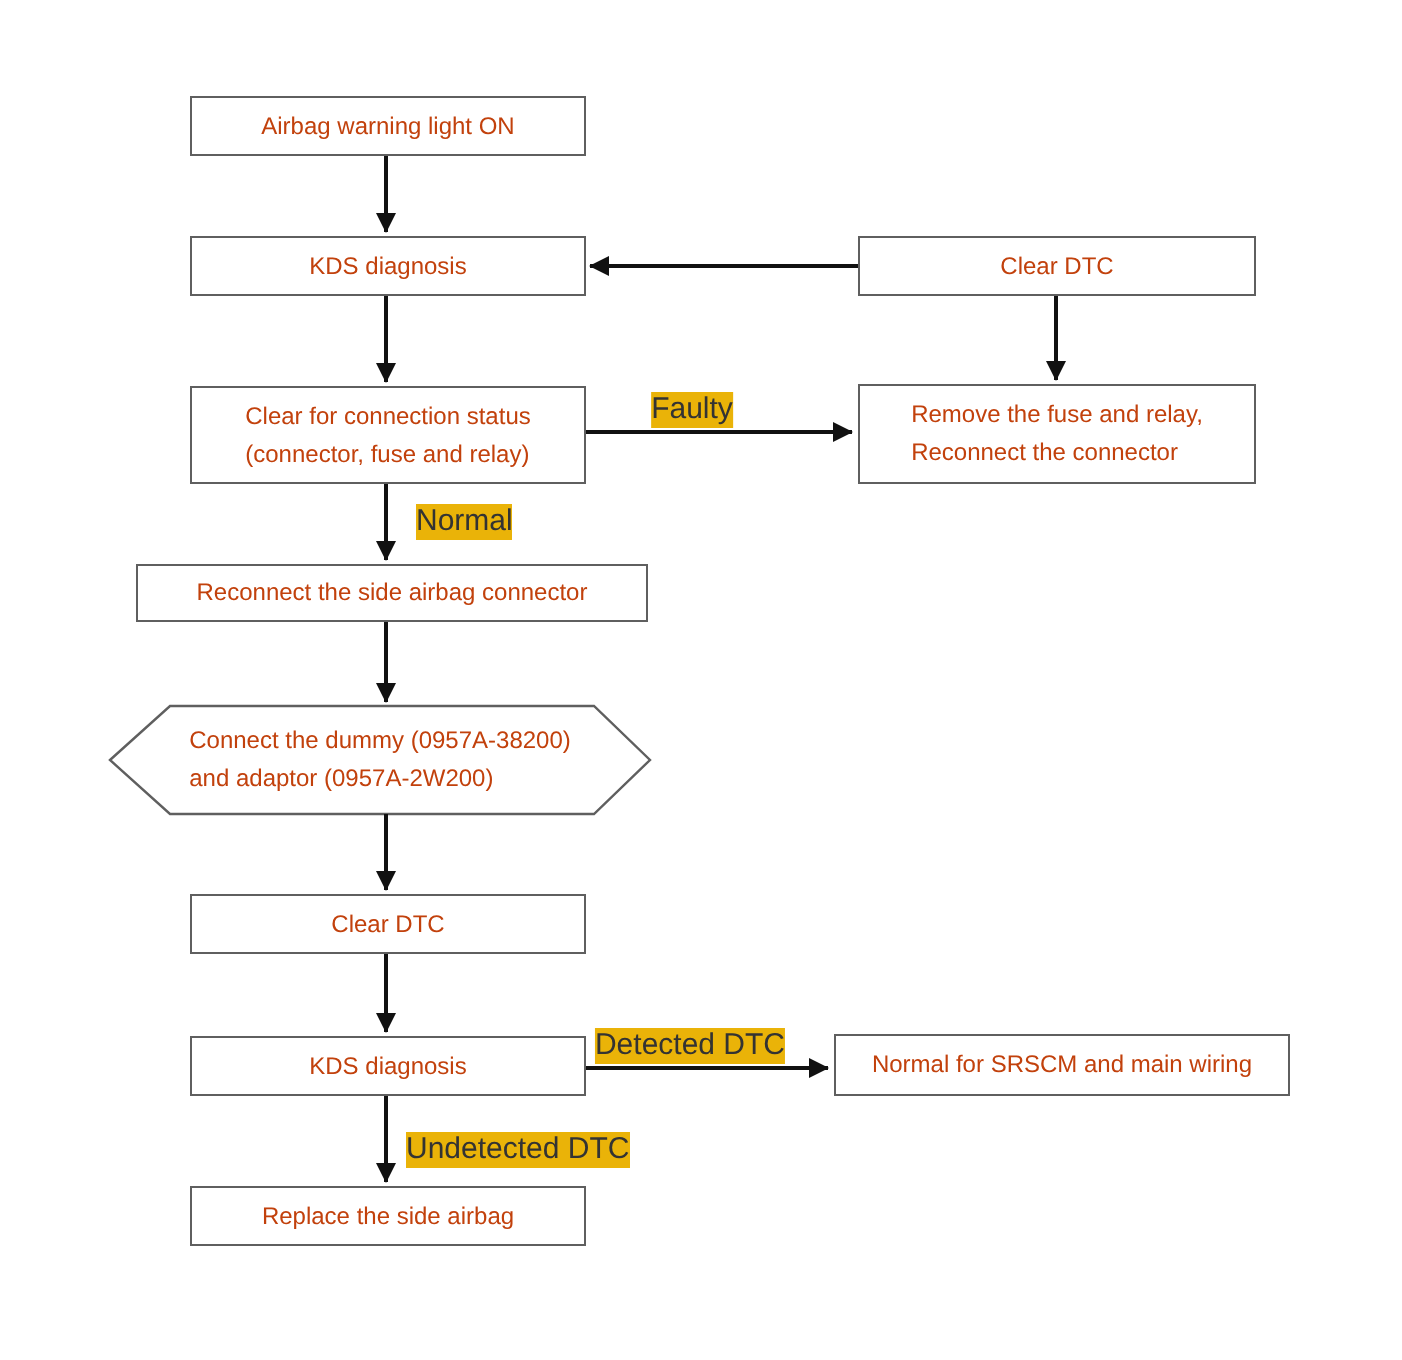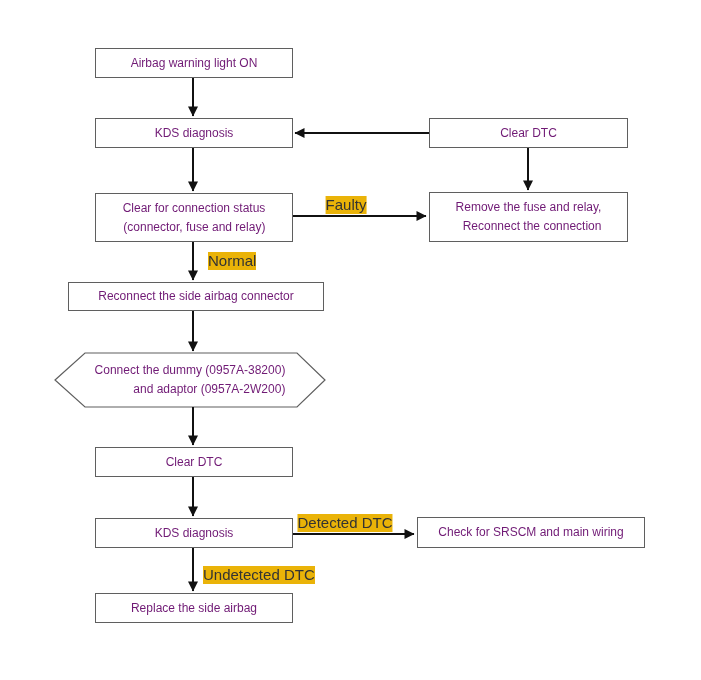--- a/index.html
+++ b/index.html
@@ -23,26 +23,26 @@
     width: 701px;
     height: 680px;
     pointer-events: none;
   }
   .node {
     position: absolute;
     box-sizing: border-box;
     display: flex;
     align-items: center;
     justify-content: center;
-    text-align: right;
+    text-align: left;
     background: #ffffff;
     font-size: 12px;
     line-height: 1.55;
     white-space: pre-line;
-    color: #701a75;
+    color: #c2410c;
   }
   .box {
     border: 1px solid #5f5f5f;
   }
   .hex-text {
     background: transparent;
   }
   .edge-label {
     position: absolute;
     font-size: 15px;
@@ -97,23 +97,23 @@
 
   <div class="node box" style="left:95px; top:447px; width:198px; height:30px;">Clear DTC</div>
 
   <div class="node box" style="left:95px; top:518px; width:198px; height:30px;">KDS diagnosis</div>
 
   <div class="node box" style="left:95px; top:593px; width:198px; height:30px;">Replace the side airbag</div>
 
   <div class="node box" style="left:429px; top:118px; width:199px; height:30px;">Clear DTC</div>
 
   <div class="node box" style="left:429px; top:192px; width:199px; height:50px;">Remove the fuse and relay,
-Reconnect the connection</div>
+Reconnect the connector</div>
 
-  <div class="node box" style="left:417px; top:517px; width:228px; height:31px;">Check for SRSCM and main wiring</div>
+  <div class="node box" style="left:417px; top:517px; width:228px; height:31px;">Normal for SRSCM and main wiring</div>
 
   <span class="edge-label centered" style="left:346px; top:196px;">Faulty</span>
 
   <span class="edge-label" style="left:208px; top:252px;text-align:right;">Normal</span>
 
   <span class="edge-label centered" style="left:345px; top:514px;">Detected DTC</span>
 
   <span class="edge-label" style="left:203px; top:566px;">Undetected DTC</span>
 
 </div>

